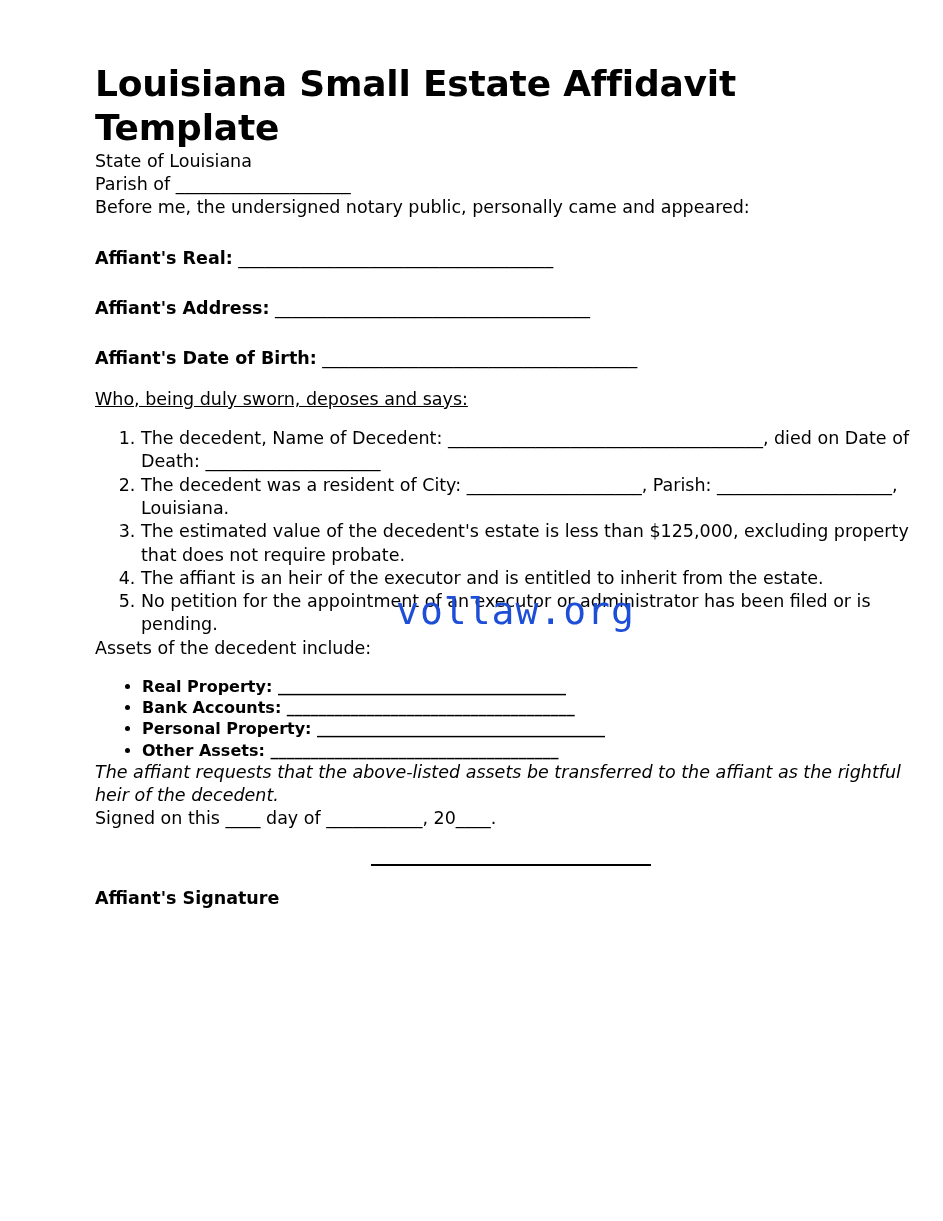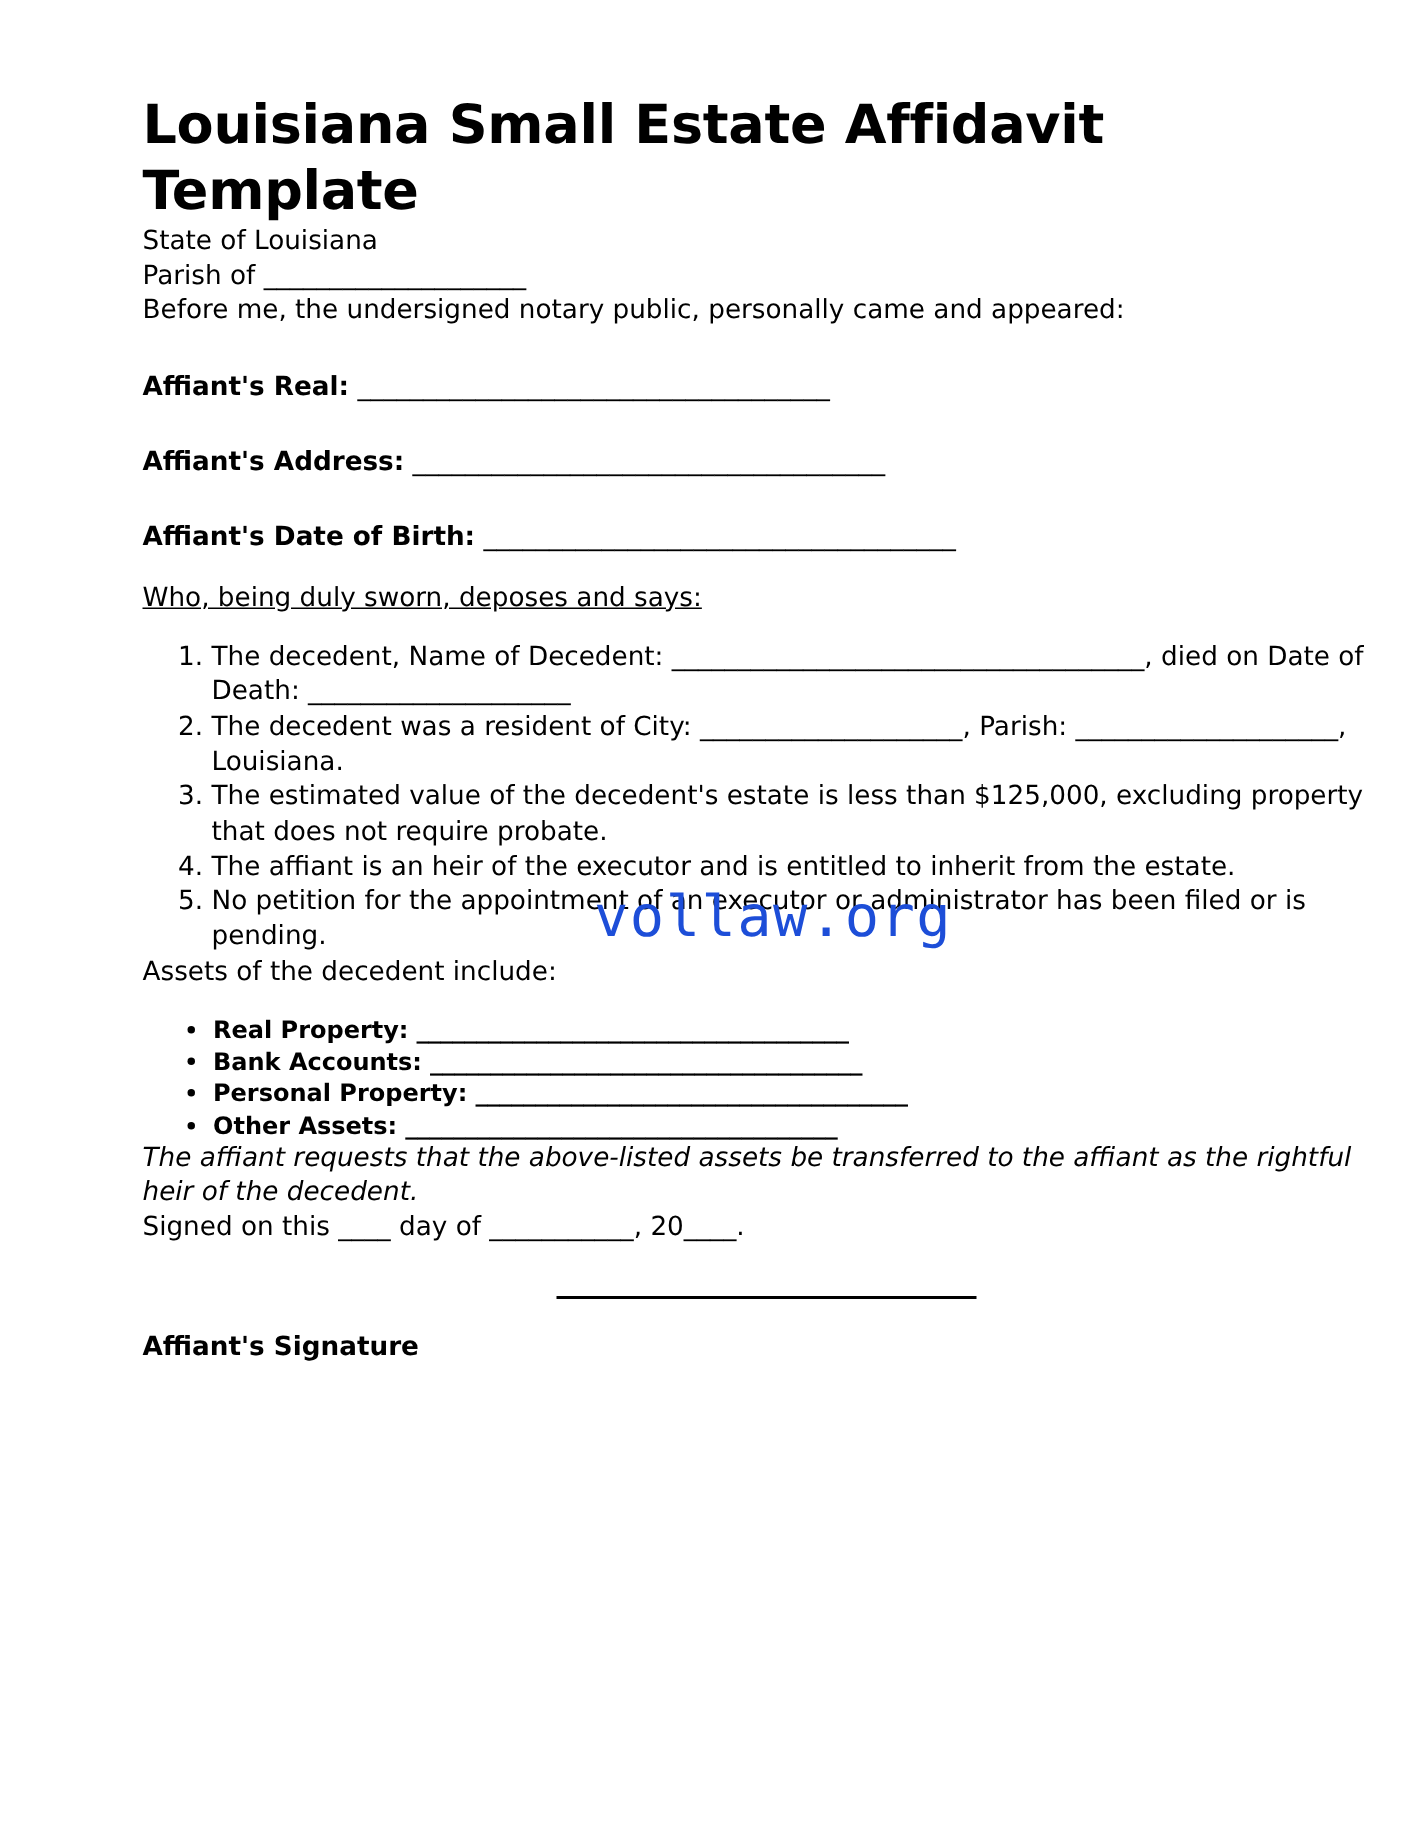--- a/index.html
+++ b/index.html
@@ -110,21 +110,21 @@
   }
   .sig-rule.second { margin-top: 33px; }
 
   .sig-label {
     font-size: 17.5px;
     font-weight: bold;
     line-height: 1.33;
     margin-top: 21px;
   }
 
-  .blank { white-space: pre; font-style: italic; }
+  .blank { white-space: pre; }
 
   
   #watermark {
     position: absolute;
     left: 352px;
     top: 592px;
     font-family: "DejaVu Sans Mono", monospace;
     font-size: 38px;
     letter-spacing: 1px;
     color: #1d4ed8;

